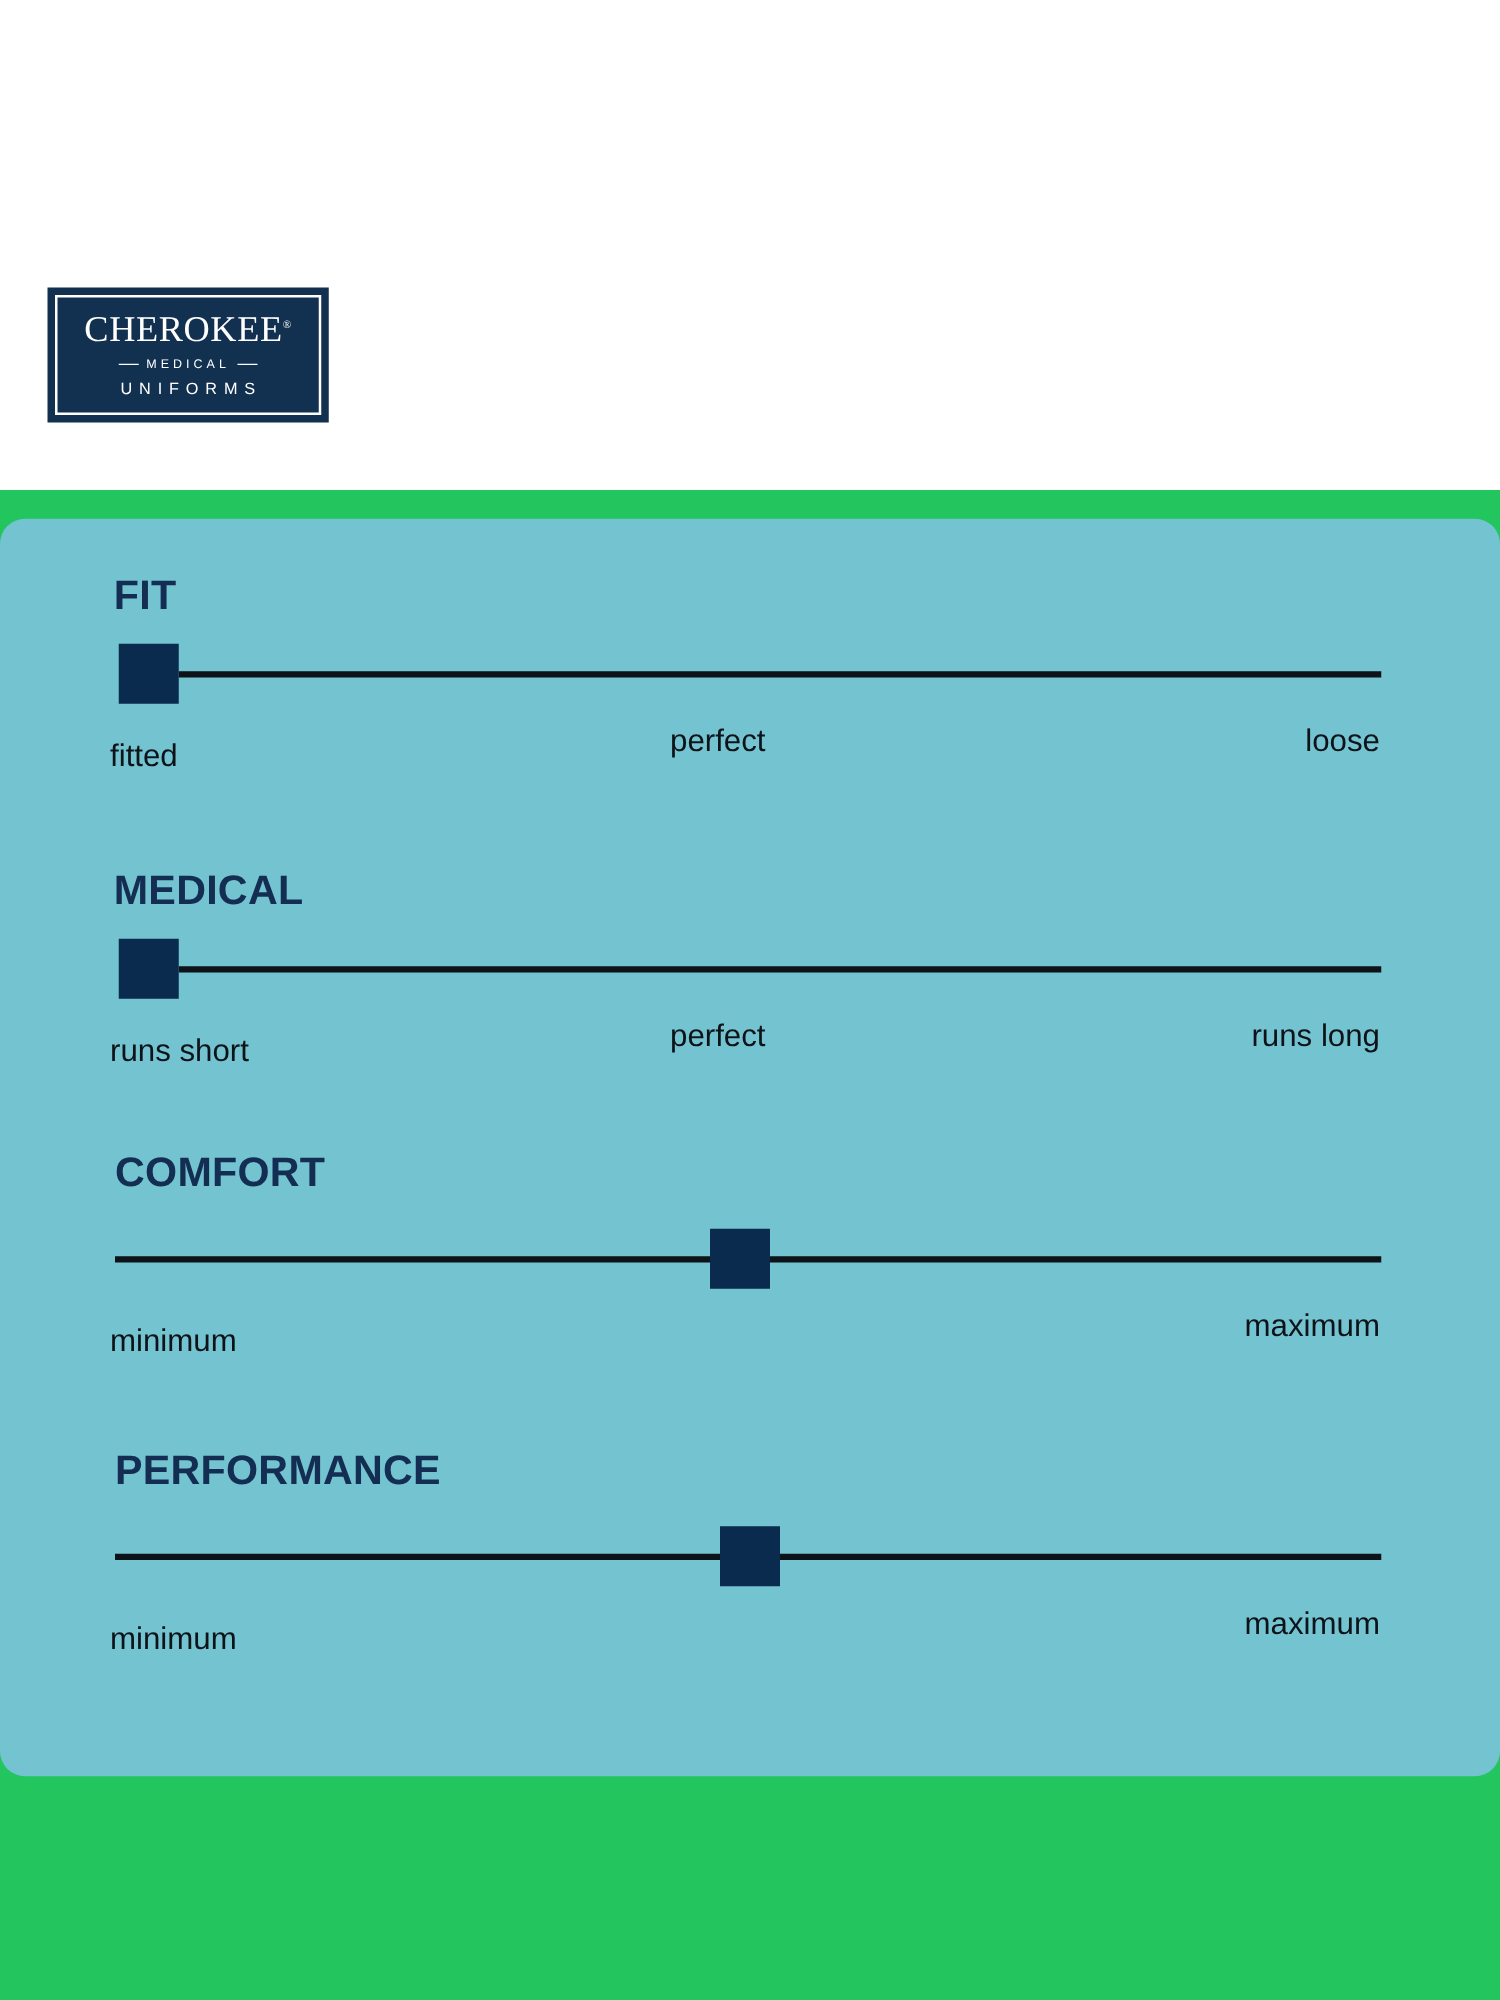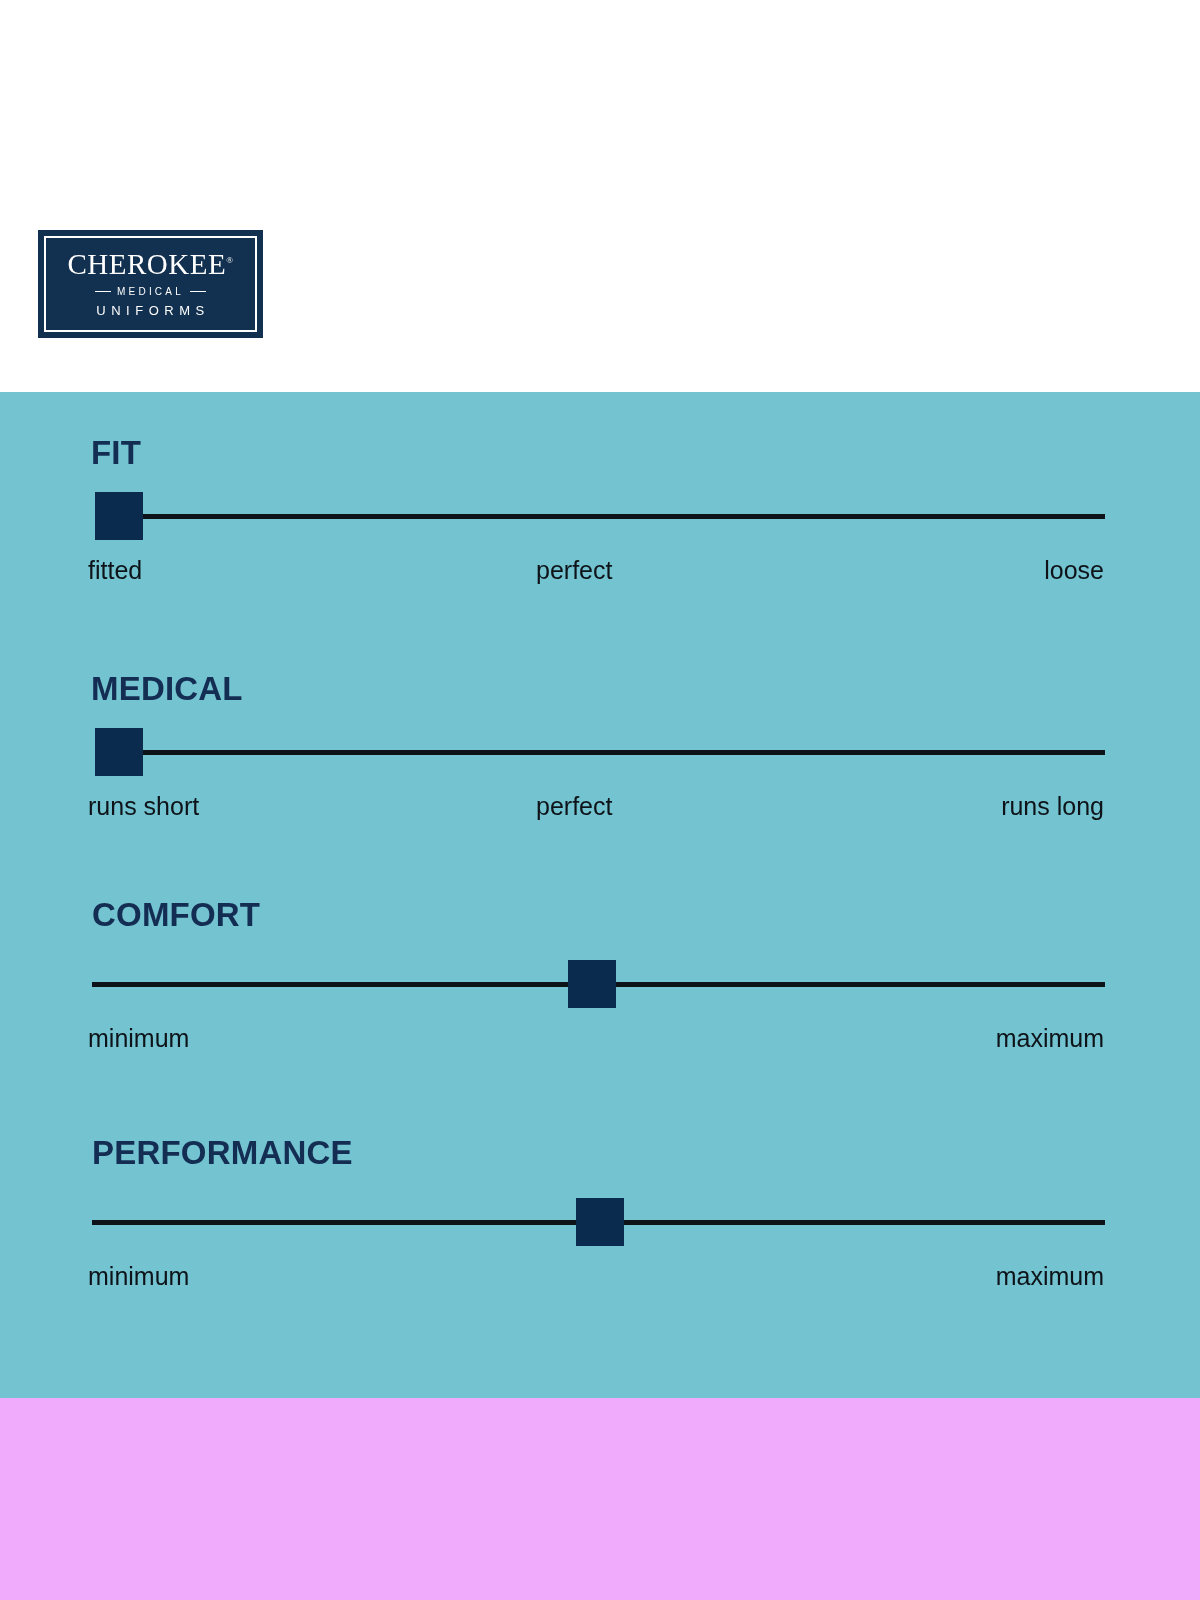--- a/index.html
+++ b/index.html
@@ -11,21 +11,21 @@
     height: 1600px;
     background: #ffffff;
     font-family: "Liberation Sans", sans-serif;
     overflow: hidden;
   }
 
   .page {
     position: relative;
     width: 1200px;
     height: 1600px;
-    background: #f0abfc;
+    background: #22c55e;
   }
 
   
   .header {
     position: absolute;
     left: 0;
     top: 0;
     width: 1200px;
     height: 392px;
     background: #ffffff;
@@ -111,24 +111,25 @@
     color: #142d52;
     margin: 14px 0 0 0;
     line-height: 1.1;
     white-space: nowrap;
   }
 
   
   .panel {
     position: absolute;
     left: 0;
-    top: 392px;
+    top: 415px;
     width: 1200px;
     height: 1006px;
     background: #73c3d0;
+    border-radius: 20px;
   }
 
   .scale {
     position: absolute;
     left: 0;
     width: 1200px;
   }
   .scale-heading {
     position: absolute;
     font-size: 33px;
@@ -162,21 +163,21 @@
     width: 1200px;
     height: 40px;
   }
   .label {
     position: absolute;
     font-size: 25px;
     color: #0d1318;
     white-space: nowrap;
     line-height: 1;
   }
-  .label-left  { left: 88px; }
+  .label-left  { left: 88px; margin-top: 12px; }
   .label-mid   { left: 536px; }
   .label-right { right: 96px; }
 
   
   .scale-fit          { top: 42px;  }
   .scale-length       { top: 278px; }
   .scale-comfort      { top: 504px; }
   .scale-performance  { top: 742px; }
 
   .scale-fit .scale-heading         { left: 91px; top: 0; }

